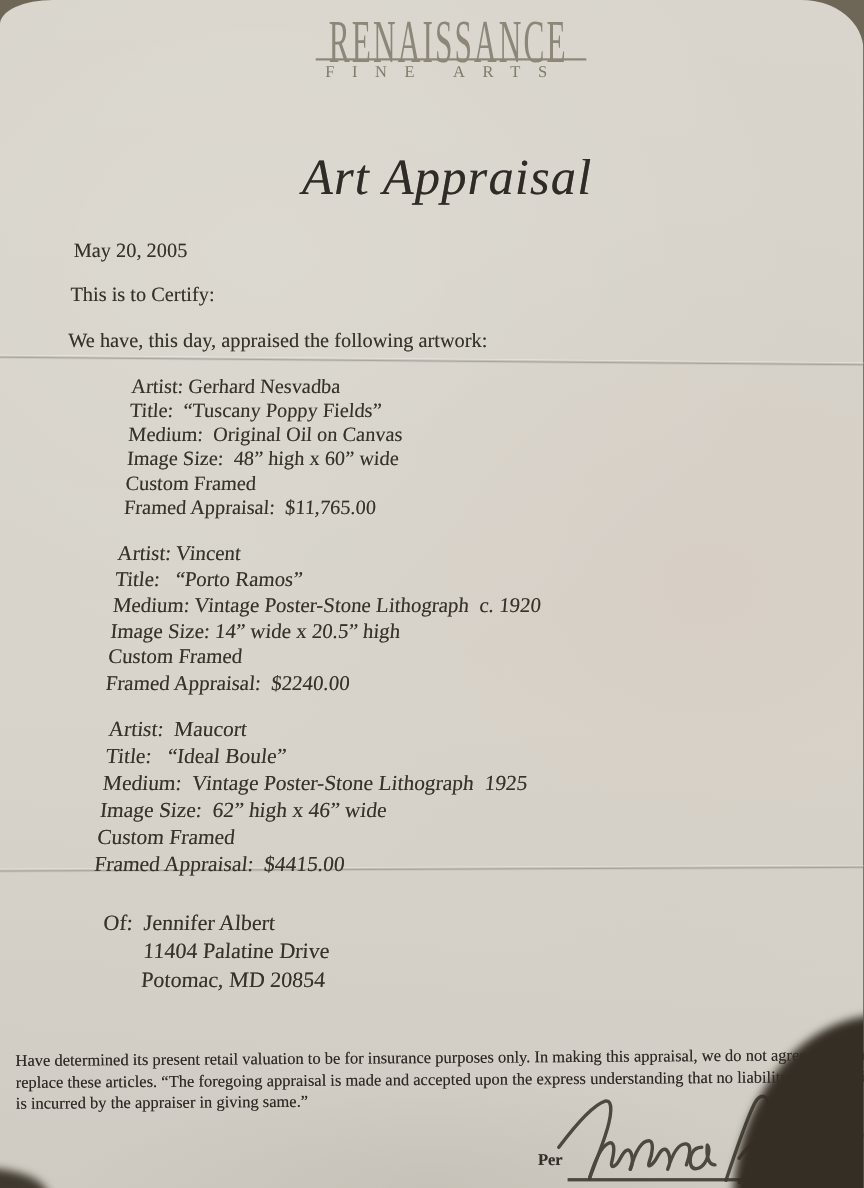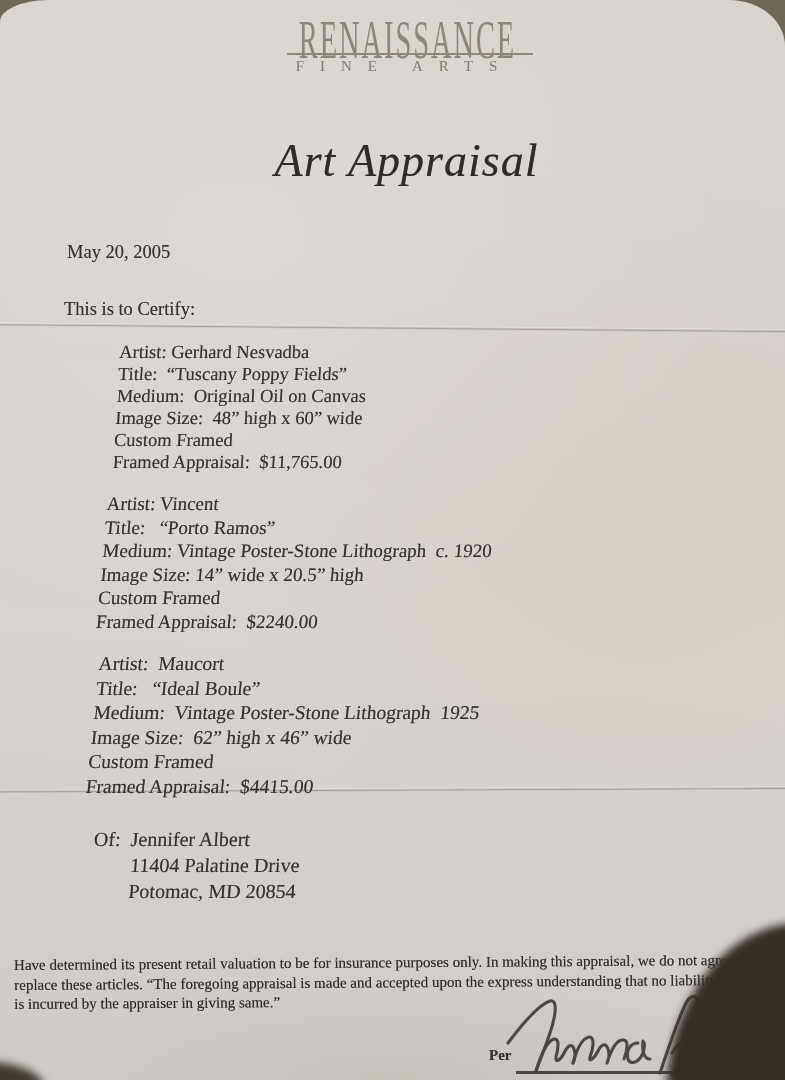--- a/index.html
+++ b/index.html
@@ -39,24 +39,24 @@
     transform:translateX(12px);white-space:pre;
   }
   .doc-title{
     position:absolute;top:134px;left:0;right:0;margin:0;text-align:center;
     font-style:italic;font-weight:500;font-size:46px;letter-spacing:1px;
     color:#2f2c27;transform:translateX(14px);
     text-shadow:0 0 0.6px rgba(47,44,39,0.55);
   }
   .bodytext{
     position:absolute;color:#363229;font-size:18.5px;
-    text-shadow:0 0 0.5px rgba(54,50,41,0.5);white-space:pre;margin-top:23px;
+    text-shadow:0 0 0.5px rgba(54,50,41,0.5);white-space:pre;
   }
   .date{left:67px;top:219px;}
-  .certify{left:64px;top:276px;text-align:right;}
+  .certify{left:64px;top:259px;text-align:right;}
   .intro{left:62px;top:300px;}
   .art-block,.client-block{
     position:absolute;color:#363229;
     text-shadow:0 0 0.5px rgba(54,50,41,0.5);
   }
   .art-block .line,.client-block .line{white-space:pre;}
   .block-1{left:120px;top:341px;font-size:18.5px;line-height:22px;transform:skewX(-3.4deg);transform-origin:top left;}
   .block-2{left:108px;top:492px;font-size:19px;line-height:23.5px;transform:skewX(-5.2deg);transform-origin:top left;}
   .block-3{left:100px;top:652px;font-size:19.5px;line-height:24.5px;transform:skewX(-6deg);transform-origin:top left;}
   .client-block{left:95px;top:826px;font-size:20px;line-height:26px;transform:skewX(-4deg);transform-origin:top left;}
@@ -89,20 +89,21 @@
 <div class="paper">
 
   <div class="brand">RENAISSANCE</div>
   <div class="brand-rule"></div>
   <div class="brand-sub">FINE ARTS</div>
 
   <h1 class="doc-title">Art Appraisal</h1>
 
   <div class="bodytext date">May 20, 2005</div>
   <div class="bodytext certify">This is to Certify:</div>
+  <div class="bodytext intro">We have, this day, appraised the following artwork:</div>
 
   <div class="crease crease-1"></div>
   <div class="crease crease-2"></div>
 
   <div class="art-block block-1">
     <div class="line">Artist: Gerhard Nesvadba</div>
     <div class="line">Title:  “Tuscany Poppy Fields”</div>
     <div class="line">Medium:  Original Oil on Canvas</div>
     <div class="line">Image Size:  48” high x 60” wide</div>
     <div class="line">Custom Framed</div>

